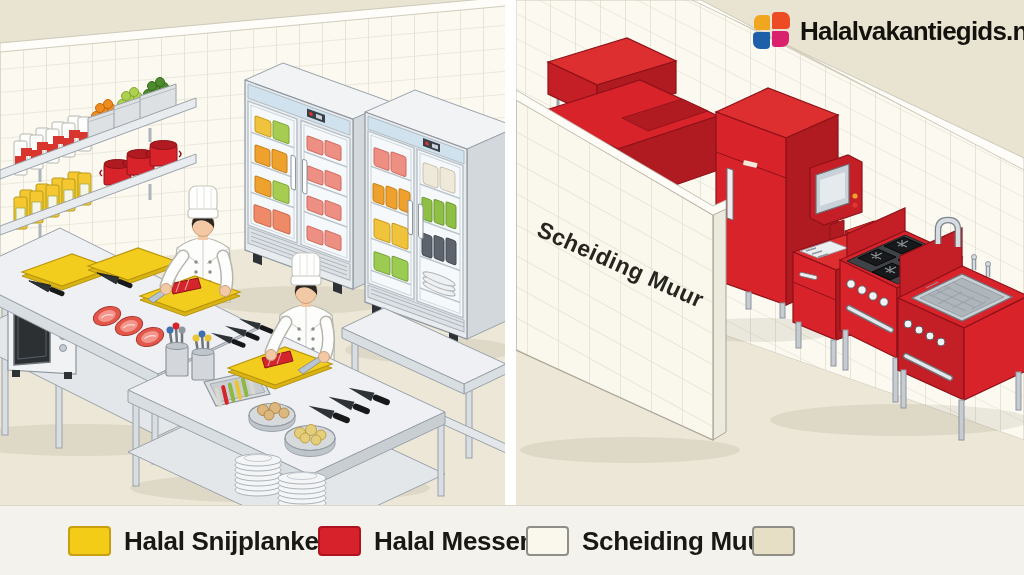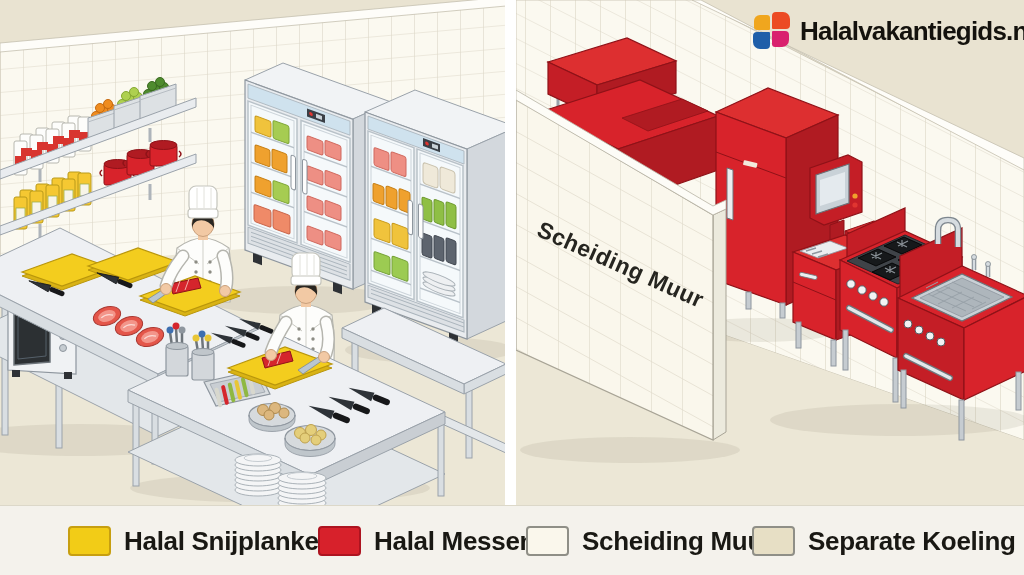--- a/index.html
+++ b/index.html
@@ -695,15 +695,14 @@
   <div class="legend-item li-1">
     <div class="swatch" style="background: rgb(215, 33, 43); border-color: rgb(173, 20, 32);"></div>
     <div class="legend-label">Halal Messen</div>
   </div>
   <div class="legend-item li-2">
     <div class="swatch" style="background: rgb(250, 247, 236); border-color: rgb(143, 143, 135);"></div>
     <div class="legend-label">Scheiding Muur</div>
   </div>
   <div class="legend-item li-3">
     <div class="swatch" style="background: rgb(231, 223, 197); border-color: rgb(143, 143, 135);"></div>
-    <div class="legend-label">Separate Koeling</div>
   </div>
 </div>
 
 </body></html>

